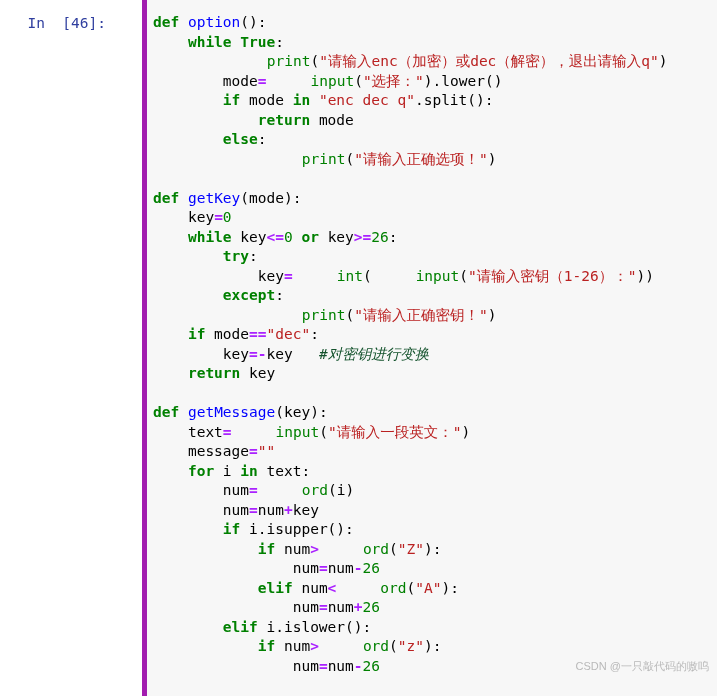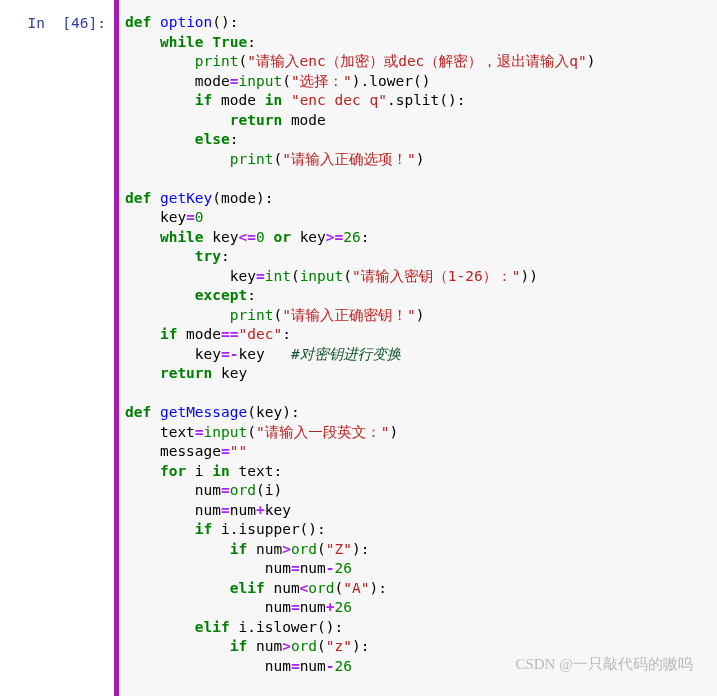--- a/index.html
+++ b/index.html
@@ -14,20 +14,21 @@
     font-family: "DejaVu Sans Mono", monospace;
   }
 
   #notebook-cell {
     position: relative;
     display: flex;
     align-items: flex-start;
     width: 717px;
     height: 696px;
     background: #ffffff;
+    gap: 28px;
   }
 
   
   #prompt-gutter {
     width: 114px;
     min-width: 114px;
     height: 696px;
     background: #ffffff;
     box-sizing: border-box;
     padding-top: 13px;
@@ -65,34 +66,34 @@
     tab-size: 4;
   }
   .code-line {
     white-space: pre;
     min-height: 19.5px;
   }
 
   
   .tok-kw       { color: #008000; font-weight: bold; }   
   .tok-fn       { color: #0000ff; }                      
-  .tok-builtin  { color: #008000; }                      
+  .tok-builtin  { color: #008000; margin-left: 44px; }                      
   .tok-str      { color: #ba2121; }                      
   .tok-num      { color: #008000; }                      
   .tok-op       { color: #aa22ff; font-weight: bold; }   
   .tok-cmt      { color: #14532d; font-style: italic; }  
   .tok-plain    { color: #000000; }
 
   
   #watermark {
     position: absolute;
-    right: 24px;
+    right: 8px;
     bottom: 22px;
-    font-family: Liberation Serif, serif;
-    font-size: 15px;
+    font-family: Liberation Sans, sans-serif;
+    font-size: 11px;
     color: #b9b9b9;
     white-space: pre;
     pointer-events: none;
     user-select: none;
   }
 </style>
 </head>
 <body>
 
 <div id="notebook-cell">

